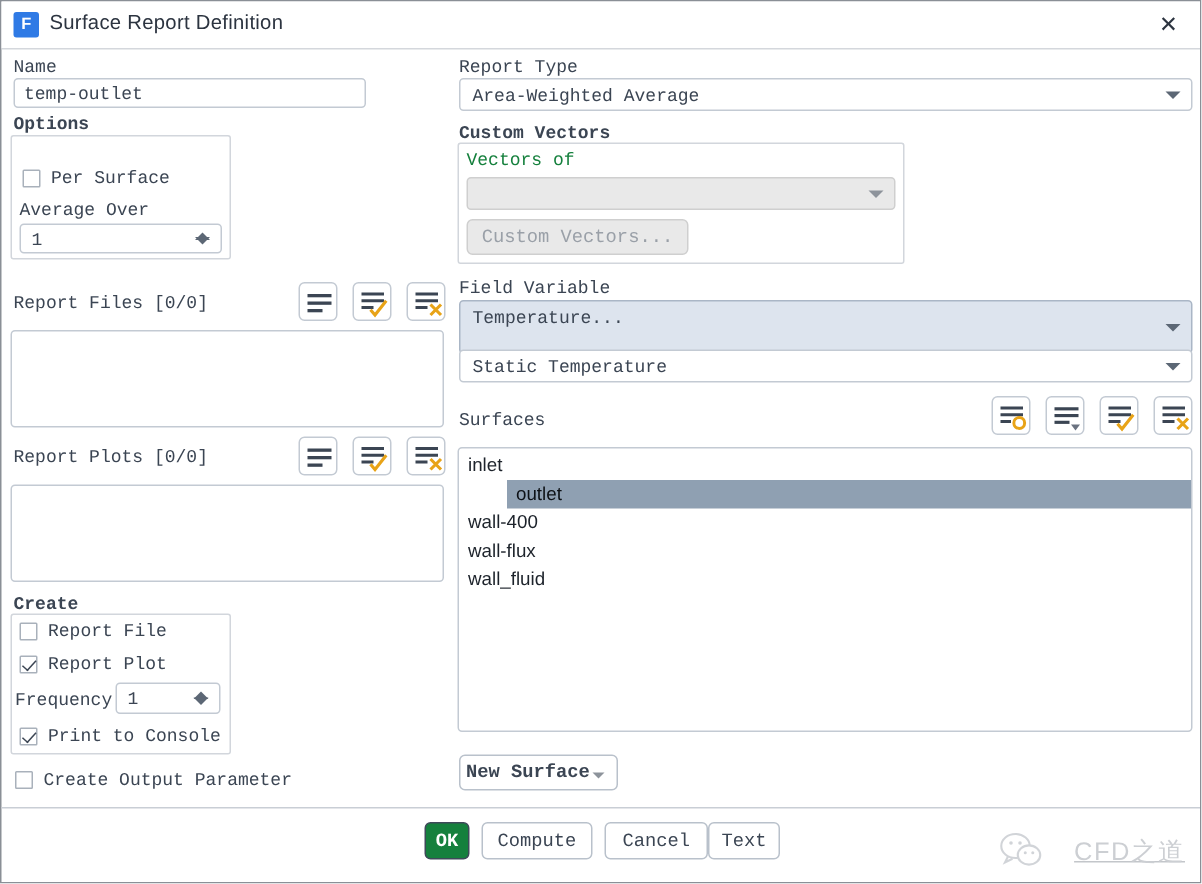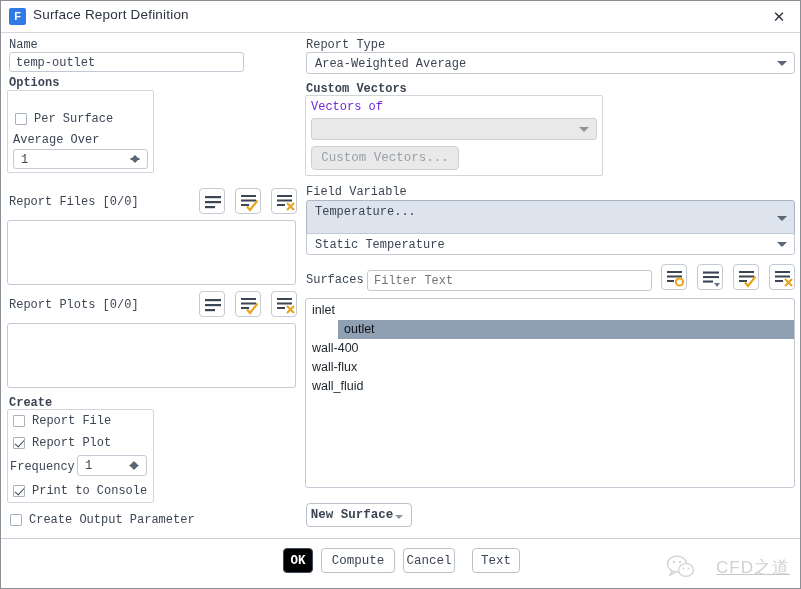--- a/index.html
+++ b/index.html
@@ -85,21 +85,21 @@
     border-radius:4px; background:#fff; cursor:pointer;
   }
   .iconbtn svg { position:absolute; left:3px; top:3px; }
 
   
   .btn {
     position:absolute; border:1px solid #b9c1cb; border-radius:4px; background:#fff;
     font-family:"Liberation Mono", monospace; font-size:12.5px; color:#3b4553;
     text-align:center; cursor:pointer; white-space:nowrap;
   }
-  .btn.primary { background:#000000; border-color:#3e4959; color:#fff; font-weight:bold; }
+  .btn.primary { background:#15803d; border-color:#3e4959; color:#fff; font-weight:bold; }
   .btn.disabled { background:#e9e9e9; border-color:#cfcfcf; color:#9aa0a8; }
 
   
   .surf-item {
     font-family:"Liberation Sans", sans-serif; font-size:12.5px; color:#1d232b;
     padding:1px 0 1px 6px; line-height:17px; cursor:pointer;
   }
   .surf-item.sel { background:#8fa0b2; color:#0d1116;margin-left:32px; }
 
   .hsep { position:absolute; height:1px; background:#c9ced5; }
@@ -216,39 +216,38 @@
   </div>
 
   <div class="lbl" style="position:absolute;left:305px;top:37px;">Report Type</div>
   <div class="combo" style="position:absolute;left:305px;top:51px;width:489px;height:22px;">
     <span>Area-Weighted Average</span>
     <span class="arrow"></span>
   </div>
 
   <div class="lbl lbl-bold" style="position:absolute;left:305px;top:81px;">Custom Vectors</div>
   <div class="group-box" style="position:absolute;left:304px;top:94px;width:298px;height:81px;"></div>
-  <div class="lbl" style="position:absolute;left:310px;top:99px;color:#6d28d9;">Vectors of</div>
+  <div class="lbl" style="position:absolute;left:310px;top:99px;color:#15803d;">Vectors of</div>
   <div class="combo dis" style="position:absolute;left:310px;top:117px;width:286px;height:22px;">
     <span></span>
     <span class="arrow"></span>
   </div>
   <div class="btn disabled" style="left:310px;top:145px;width:148px;height:24px;line-height:23px;">Custom Vectors...</div>
 
   <div class="lbl" style="position:absolute;left:305px;top:184px;">Field Variable</div>
   <div class="combo hl" style="position:absolute;left:305px;top:199px;width:489px;height:36px;">
     <span>Temperature...</span>
     <span class="arrow"></span>
   </div>
   <div class="combo" style="position:absolute;left:305px;top:232px;width:489px;height:22px;">
     <span>Static Temperature</span>
     <span class="arrow"></span>
   </div>
 
   <div class="lbl" style="position:absolute;left:305px;top:272px;">Surfaces</div>
-  <input class="field" style="position: absolute; left: 366px; top: 269px; width: 285px; height: 21px; color: rgb(59, 69, 83);" placeholder="Filter Text">
 
   <div class="iconbtn" style="left:660px;top:263px;">
     <svg width="20" height="20" viewBox="0 0 20 20">
         <rect x="2" y="3" width="15" height="2" fill="#3b4553"></rect>
         <rect x="2" y="7.5" width="15" height="2" fill="#3b4553"></rect>
         <rect x="2" y="12" width="7" height="2" fill="#3b4553"></rect>
         <circle cx="14.5" cy="14" r="3.6" stroke="#e8a317" stroke-width="2" fill="none"></circle>
       </svg>
   </div>
   <div class="iconbtn" style="left:696px;top:263px;">
@@ -288,21 +287,21 @@
 
   <div class="btn" style="left:305px;top:502px;width:106px;height:24px;line-height:23px;font-weight:bold;padding-right:14px;">
     <span>New Surface</span>
     <span style="position:absolute;right:8px;top:11px;width:0;height:0;border-left:4px solid transparent;border-right:4px solid transparent;border-top:4px solid #8d939b;"></span>
   </div>
 
   <div class="hsep" style="left:0;top:537px;width:799px;"></div>
 
   <div class="btn primary" style="left:282px;top:547px;width:30px;height:25px;line-height:24px;">OK</div>
   <div class="btn" style="left:320px;top:547px;width:74px;height:25px;line-height:24px;">Compute</div>
-  <div class="btn" style="left:402px;top:547px;width:52px;height:25px;line-height:24px;">Cancel</div>
+  <div class="btn" style="left:402px;top:547px;width:69px;height:25px;line-height:24px;">Cancel</div>
   <div class="btn" style="left:471px;top:547px;width:48px;height:25px;line-height:24px;">Text</div>
 
   <div class="watermark">
     <svg width="30" height="26" viewBox="0 0 30 26">
       <ellipse cx="11" cy="10" rx="9.5" ry="8" fill="none" stroke="#6a7280" stroke-width="1.4"></ellipse>
       <path d="M6 17 L4 21 L9 18.5" fill="none" stroke="#6a7280" stroke-width="1.4"></path>
       <circle cx="8" cy="8" r="1.2" fill="#6a7280"></circle>
       <circle cx="14" cy="8" r="1.2" fill="#6a7280"></circle>
       <ellipse cx="20" cy="16" rx="7.5" ry="6.4" fill="#ffffff" stroke="#6a7280" stroke-width="1.4"></ellipse>
       <circle cx="17.5" cy="14.5" r="1" fill="#6a7280"></circle>

